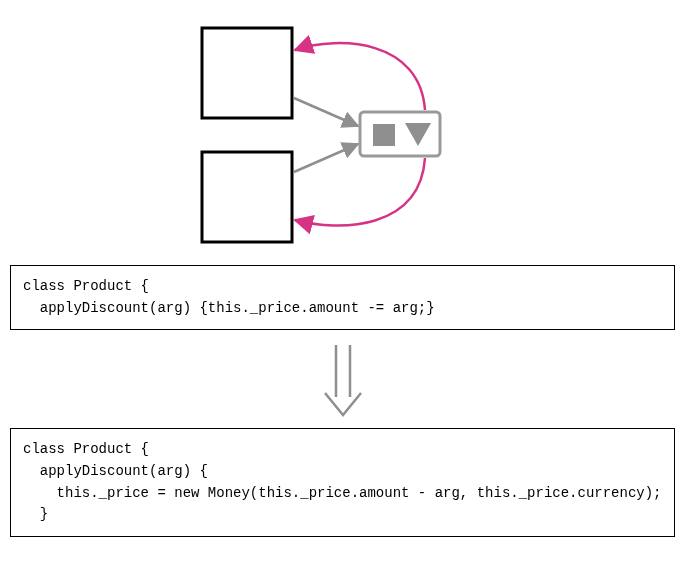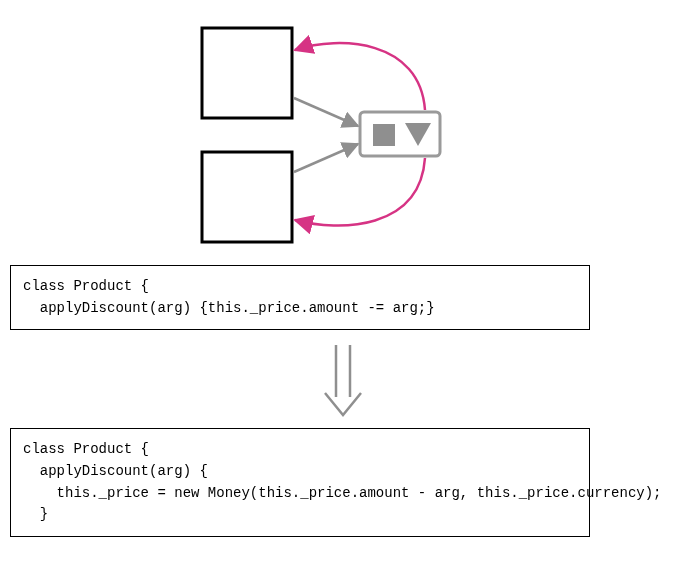--- a/index.html
+++ b/index.html
@@ -16,21 +16,21 @@
     position: relative;
     margin-bottom: 10px;
   }
   .code-block {
     border: 1px solid #000;
     padding: 10px 12px;
     font-size: 14px;
     line-height: 1.55;
     white-space: pre;
     font-family: "Courier New", Courier, monospace;
-    width: 580px;
+    width: 665px;
     box-sizing: border-box;
   }
   .arrow-down {
     width: 665px;
     height: 90px;
     display: flex;
     align-items: center;
     justify-content: center;
     margin: 4px 0;
   }

